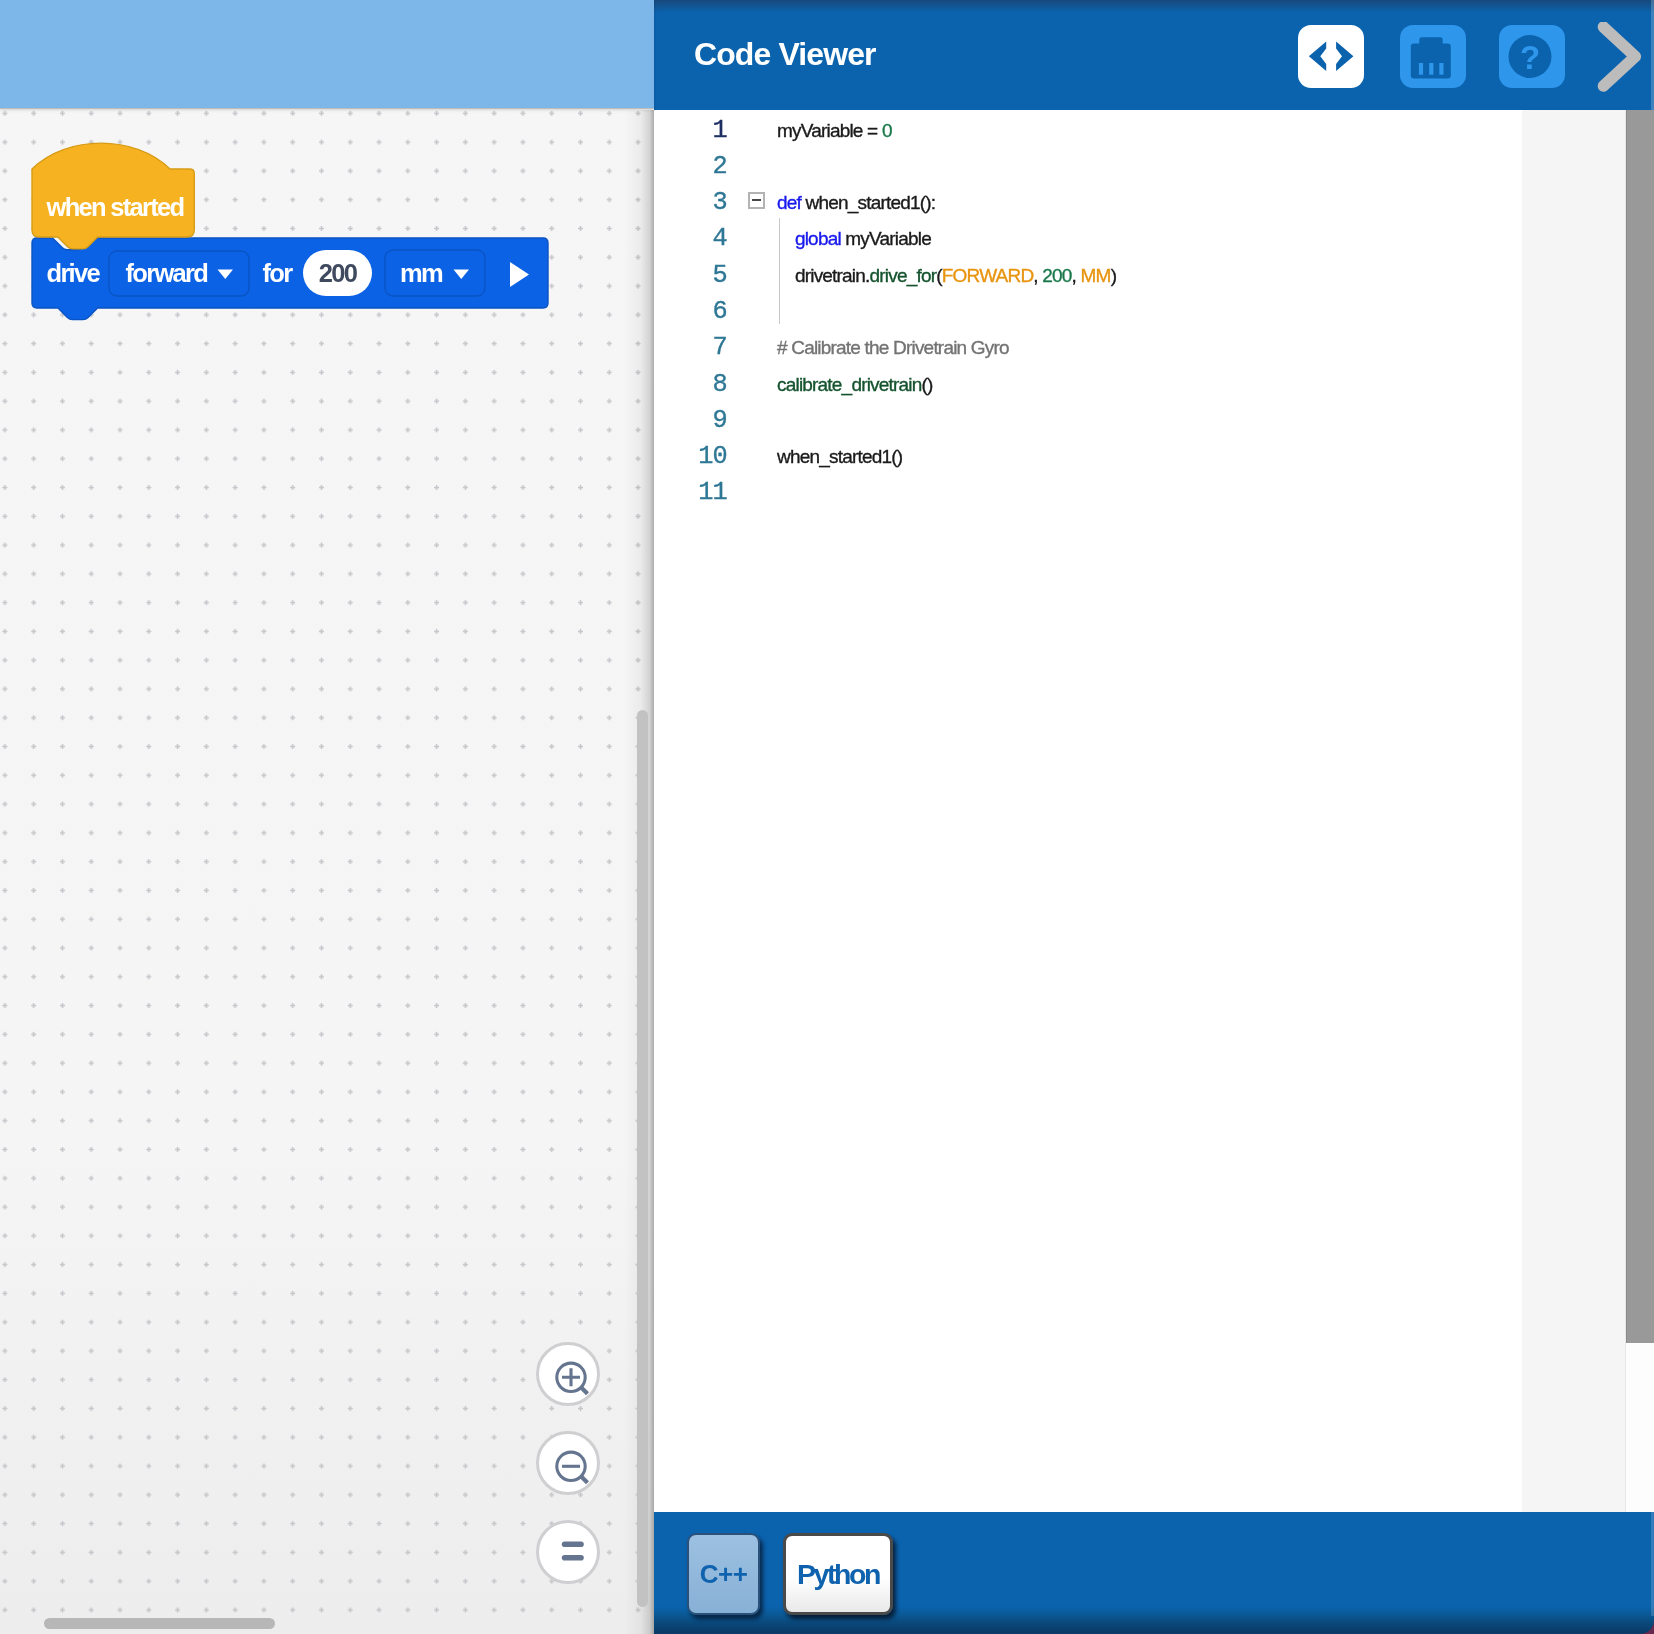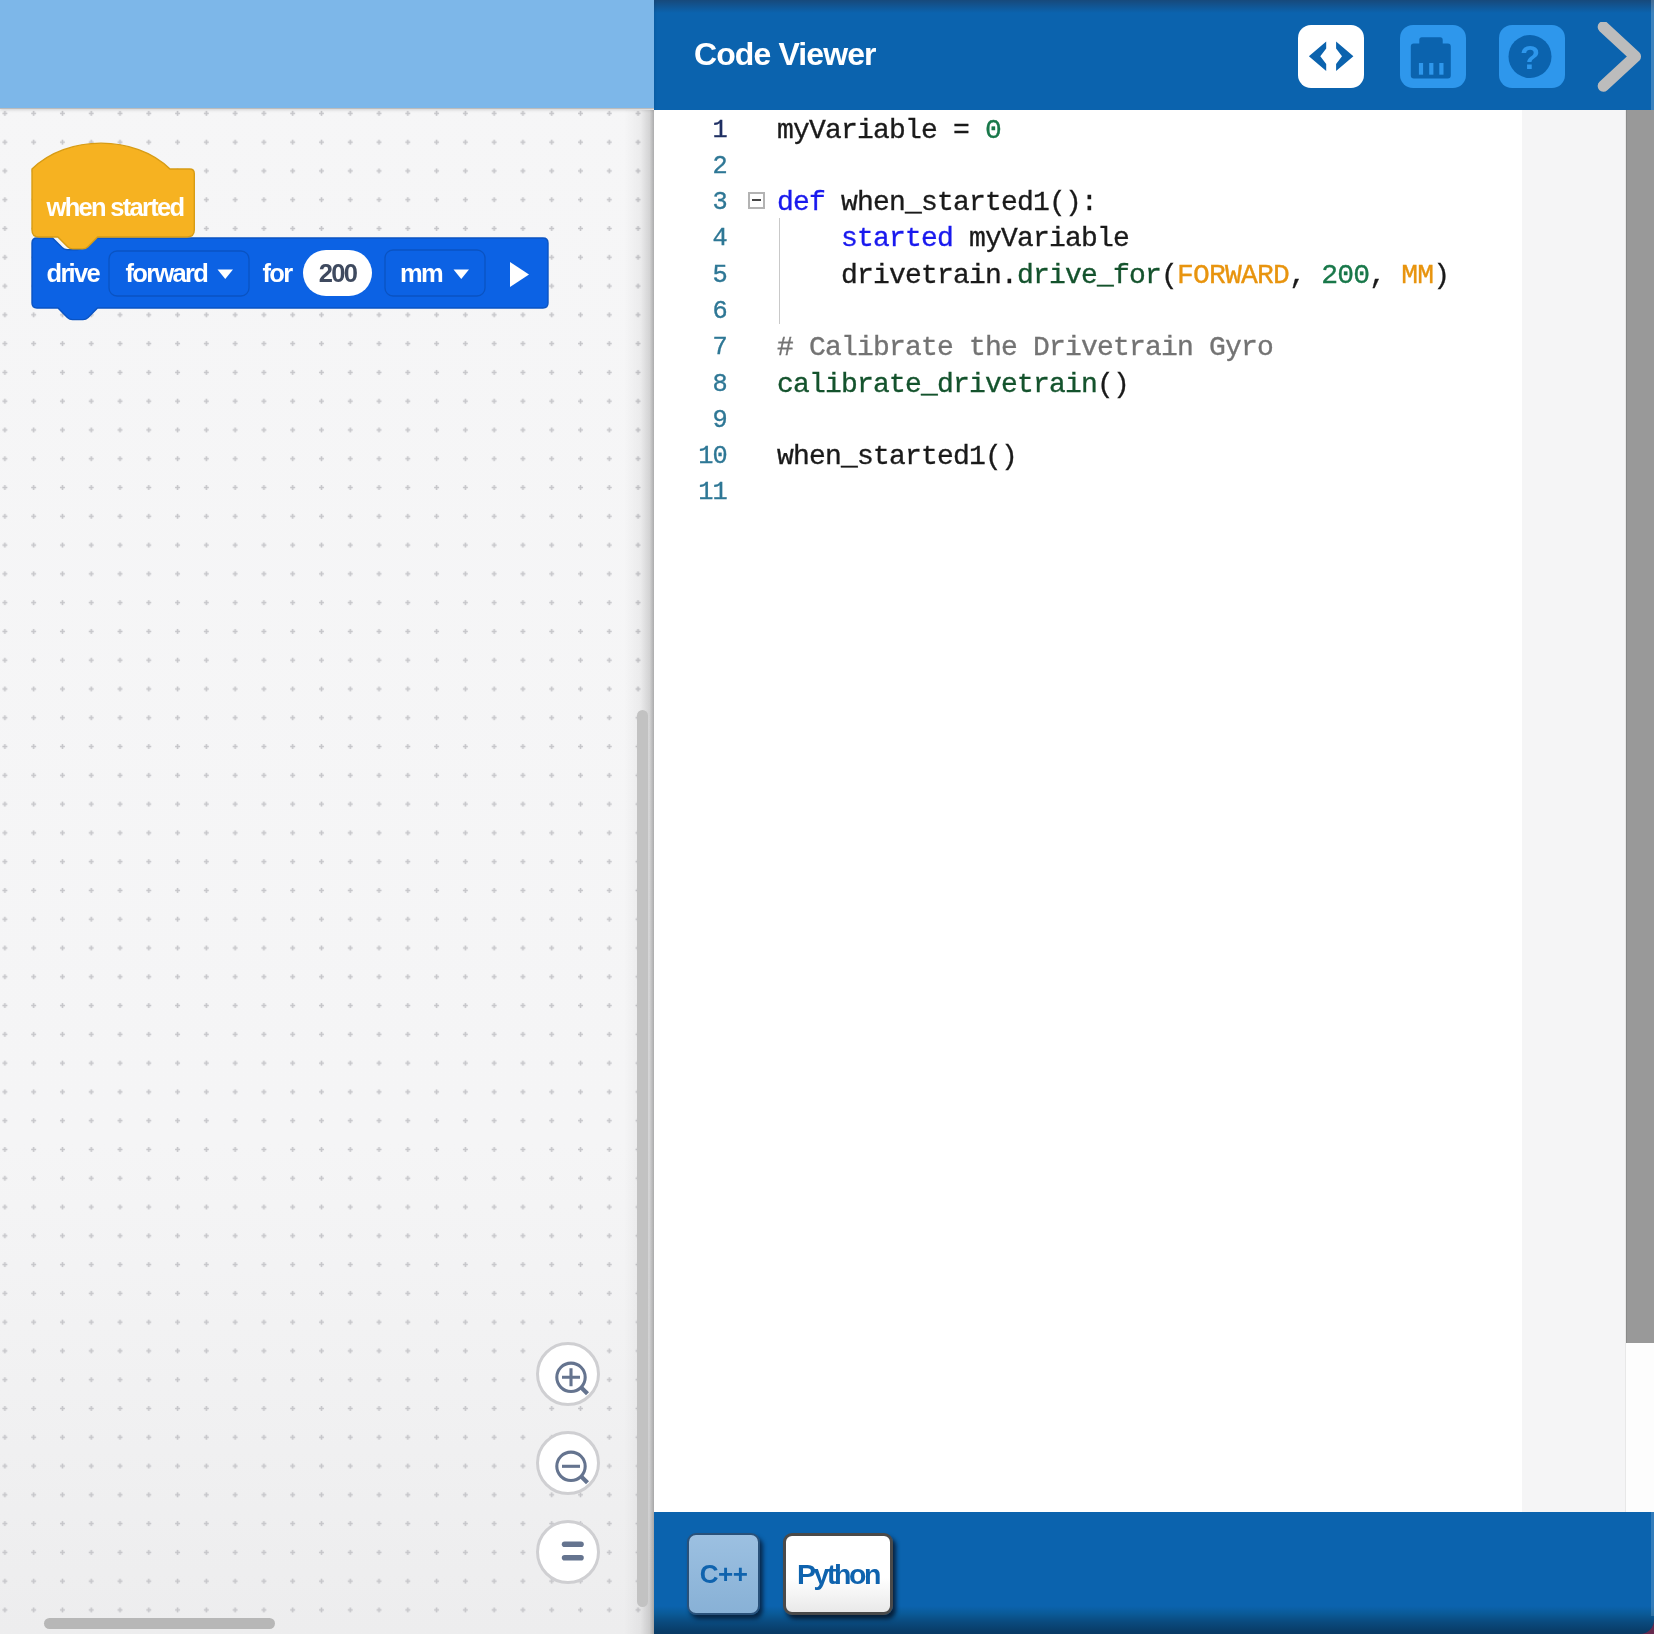--- a/index.html
+++ b/index.html
@@ -18,21 +18,21 @@
 
 #panel{position:absolute;left:654px;top:0;width:868px;height:1634px;background:#fff}
 #phead{position:absolute;left:0;top:0;width:1000px;height:109.5px;background:linear-gradient(180deg,#17497b 0%,#0b63ae 13px,#0b63ae 100%)}
 #ptitle{position:absolute;left:40px;top:38px;color:#fff;font-size:32px;font-weight:bold;letter-spacing:-0.9px;line-height:1}
 .hbtn{position:absolute;top:25px;width:66px;height:63px;border-radius:13px}
 #btncode{left:644px;background:#fff}
 #btnbrain{left:746px;background:#2e97ec}
 #btnhelp{left:845px;background:#2e97ec}
 
 #lnums{position:absolute;left:0px;top:112.5px;width:73px;text-align:right;font-family:"Liberation Mono",monospace;font-size:25.3px;letter-spacing:-0.8px;line-height:36.3px;color:#2e7795;white-space:pre;-webkit-text-stroke:0.35px}
-#code{position:absolute;left:123px;top:112.5px;font-family:Liberation Mono, monospace;font-size:28px;letter-spacing:-0.8px;line-height:36.3px;color:#1a1a1a;white-space:pre;-webkit-text-stroke:0.35px}
+#code{position:absolute;left:123px;top:112.5px;font-family:Liberation Sans, sans-serif;font-size:19px;letter-spacing:-0.8px;line-height:36.3px;color:#1a1a1a;white-space:pre;-webkit-text-stroke:0.35px}
 #lnums .cur{color:#1f2f63}
 .kw{color:#1919ee}.num{color:#19784a}.cmt{color:#737373}.fn{color:#14532d}.cst{color:#e8940e}
 #foldbox{position:absolute;left:94px;top:191.5px;width:17px;height:17px;border:2px solid #b3b3b3;background:#fff;box-sizing:border-box}
 #foldbox:after{content:"";position:absolute;left:1.6px;top:5.3px;width:9.6px;height:2.4px;background:#474747}
 #indentguide{position:absolute;left:124.5px;top:218px;width:1.7px;height:106px;background:#c9c9c9}
 
 #ctrack{position:absolute;left:971px;top:109.5px;width:29px;height:1402.5px;background:#fdfdfd;border-left:1px solid #e8e8e8}
 #cscroll{position:absolute;left:972px;top:110px;width:28px;height:1233px;background:#999;border-left:1px solid #8a8a8a}
 
 #pbot{position:absolute;left:0;top:1512px;width:1000px;height:122px;background:linear-gradient(180deg,#0b63ae 0%,#0b63ae 94px,#0a5a97 102px,#0a4a7e 110px,#093e6b 118px,#093a64 122px)}
@@ -131,21 +131,21 @@
  5
  6
  7
  8
  9
 10
 11</div>
   <div id="code">myVariable = <span class="num">0</span>
 
 <span class="kw">def</span> when_started1():
-    <span class="kw">started</span> myVariable
+    <span class="kw">global</span> myVariable
     drivetrain.<span class="fn">drive_for</span>(<span class="cst">FORWARD</span>, <span class="num">200</span>, <span class="cst">MM</span>)
 
 <span class="cmt"># Calibrate the Drivetrain Gyro</span>
 <span class="fn">calibrate_drivetrain</span>()
 
 when_started1()</div>
   <div id="foldbox"></div>
   <div id="indentguide"></div>
   <div id="ctrack"></div>
   <div id="cscroll"></div>

